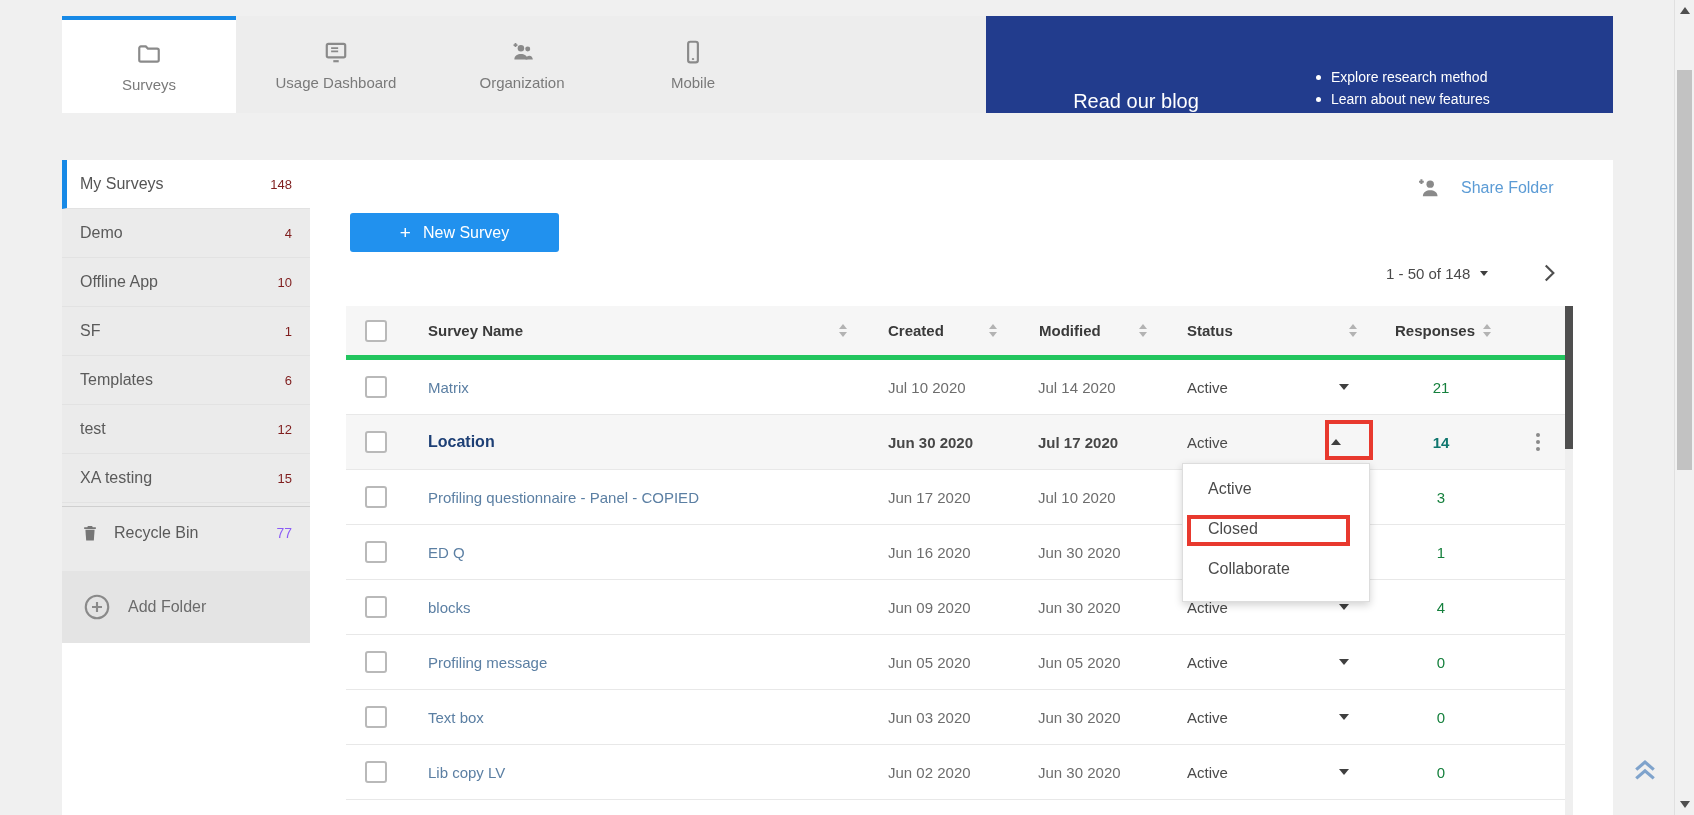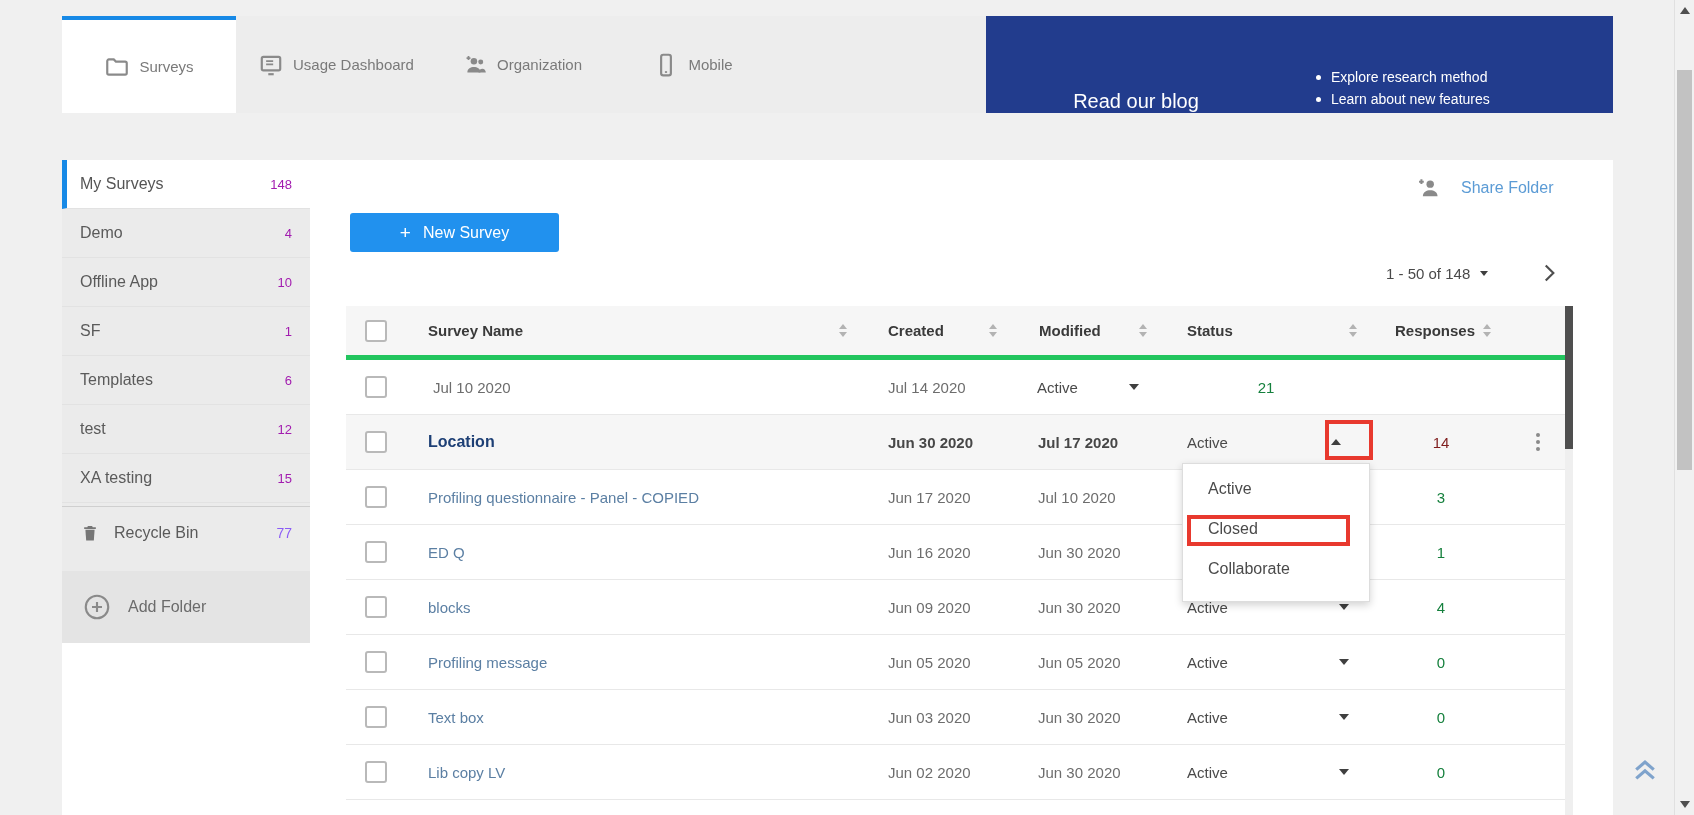--- a/index.html
+++ b/index.html
@@ -2,36 +2,36 @@
 <html><head>
 <meta charset="utf-8">
 <style>
   * { margin:0; padding:0; box-sizing:border-box; }
   html,body { width:1694px; height:815px; overflow:hidden; }
   body { font-family:"Liberation Sans", sans-serif; background:#f0f0f0; position:relative; }
   #root { position:absolute; left:0; top:0; width:1694px; height:815px; background:#f0f0f0; }
 
   
   .header { position:absolute; left:62px; top:16px; width:1551px; height:97px; background:#ededed; display:flex; }
-  .tab { height:97px; display:flex; flex-direction:row; align-items:center; justify-content:center; gap:9px; color:#7a7a7a; font-size:15px; cursor:pointer; }
+  .tab { height:97px; display:flex; flex-direction:column; align-items:center; justify-content:center; gap:9px; color:#7a7a7a; font-size:15px; cursor:pointer; }
   .tab .ticon { width:26px; height:26px; display:flex; align-items:center; justify-content:center; }
   .tab.active { background:#fff; border-top:4px solid #1789e6; padding-top:0; }
   .banner { position:absolute; right:0; top:0; width:627px; height:97px; background:#223c8d; display:flex; align-items:flex-end; }
   .banner-title { width:300px; text-align:center; color:#fff; font-size:20px; cursor:pointer; }
   .banner-bullets { list-style:none; color:#fff; font-size:14px; margin-left:30px; }
   .banner-bullets li { margin:6px 0; display:flex; align-items:center; gap:10px; }
   .banner-bullets li::before { content:""; width:5px; height:5px; border-radius:50%; background:#fff; flex:none; }
 
   
   .content { position:absolute; left:62px; top:160px; width:1551px; height:655px; background:#fff; }
 
   
   .sidebar { position:absolute; left:62px; top:160px; width:248px; }
   .s-item { height:49px; background:#ebebeb; border-bottom:1px solid #e2e2e2; display:flex; align-items:center; padding:0 18px; color:#5a5a5a; font-size:16px; cursor:pointer; }
-  .s-item .count { margin-left:auto; font-size:13px; color:#a21caf; }
+  .s-item .count { margin-left:auto; font-size:13px; color:#7f1d1d; }
   .s-item.active { background:#fff; border-left:5px solid #1789e6; padding-left:13px; color:#555; }
   .s-divider { height:4px; background:#ebebeb; border-bottom:1px solid #cfcfcf; }
   .s-bin { height:52px; background:#ebebeb; display:flex; align-items:center; gap:14px; padding:0 18px; color:#5a5a5a; font-size:16px; cursor:pointer; }
   .s-bin .count { margin-left:auto; font-size:14px; color:#8b5cf6; }
   .s-gap { height:12px; background:#ebebeb; }
   .s-add { height:72px; background:#e4e4e4; display:flex; align-items:center; gap:16px; padding:0 20px; color:#6b6b6b; font-size:16px; cursor:pointer; }
 
   
   .share { position:absolute; left:1415px; top:174px; display:flex; align-items:center; gap:19px; cursor:pointer; }
   .share .lbl { color:#5b9bd5; font-size:16px; }
@@ -52,21 +52,21 @@
   .c-check { justify-content:center; }
   .checkbox { width:22px; height:22px; border:2px solid #b9b9b9; border-radius:3px; background:#fff; cursor:pointer; }
   .c-name { padding-left:22px; }
   .c-name a { color:#5b7fa3; text-decoration:none; cursor:pointer; }
   .trow.selected .c-name a { color:#1d3f75; font-weight:bold; font-size:16px; }
   .c-date { padding-left:27px; color:#6d6d6d; }
   .trow.selected .c-date { color:#474747; font-weight:bold; }
   .c-status { padding-left:26px; color:#4a4a4a; justify-content:flex-start; position:relative; }
   .c-status .scaret { position:absolute; right:22px; cursor:pointer; }
   .c-resp { justify-content:center; color:#15803d; }
-  .trow.selected .c-resp { color:#7f1d1d; font-weight:normal; }
+  .trow.selected .c-resp { color:#0f766e; font-weight:bold; }
   .sort { display:inline-flex; flex-direction:column; gap:3px; margin-left:auto; margin-right:14px; cursor:pointer; }
   .sort .up { width:0; height:0; border-left:4px solid transparent; border-right:4px solid transparent; border-bottom:5px solid #b3b3b3; }
   .sort .dn { width:0; height:0; border-left:4px solid transparent; border-right:4px solid transparent; border-top:5px solid #b3b3b3; }
   .hc { display:flex; align-items:center; width:100%; }
   .kebab { display:flex; flex-direction:column; gap:3px; align-items:center; justify-content:center; width:100%; cursor:pointer; }
   .kebab i { width:4px; height:4px; border-radius:50%; background:#8a8a8a; }
   .row-sliver { height:13px; background:#fff; }
 
   
   .tbl-scroll { position:absolute; left:1565px; top:306px; width:8px; height:509px; background:#efefef; }
@@ -274,20 +274,23 @@
             </span>
           </span>
         </div>
       <div class="cell"></div>
     </div>
 
     <div class="trow">
       <div class="cell c-check">
           <span class="checkbox"></span>
         </div>
+      <div class="cell c-name">
+          <a>Matrix</a>
+        </div>
       <div class="cell c-date">Jul 10 2020</div>
       <div class="cell c-date">Jul 14 2020</div>
       <div class="cell c-status">
           <span>Active</span>
           <span class="scaret caret-d"></span>
         </div>
       <div class="cell c-resp">21</div>
       <div class="cell"></div>
     </div>
 

